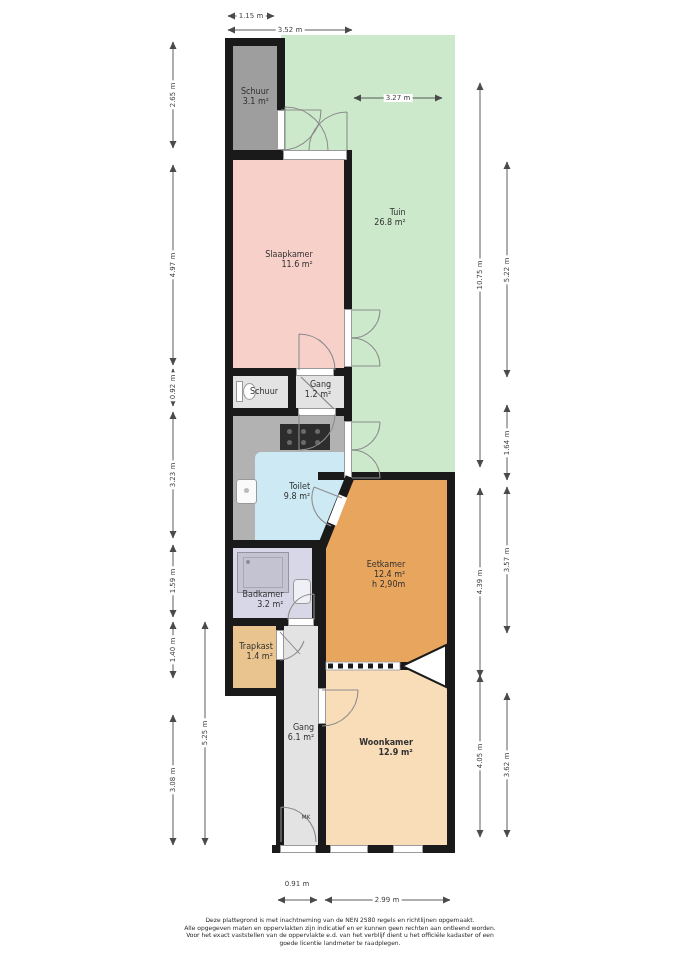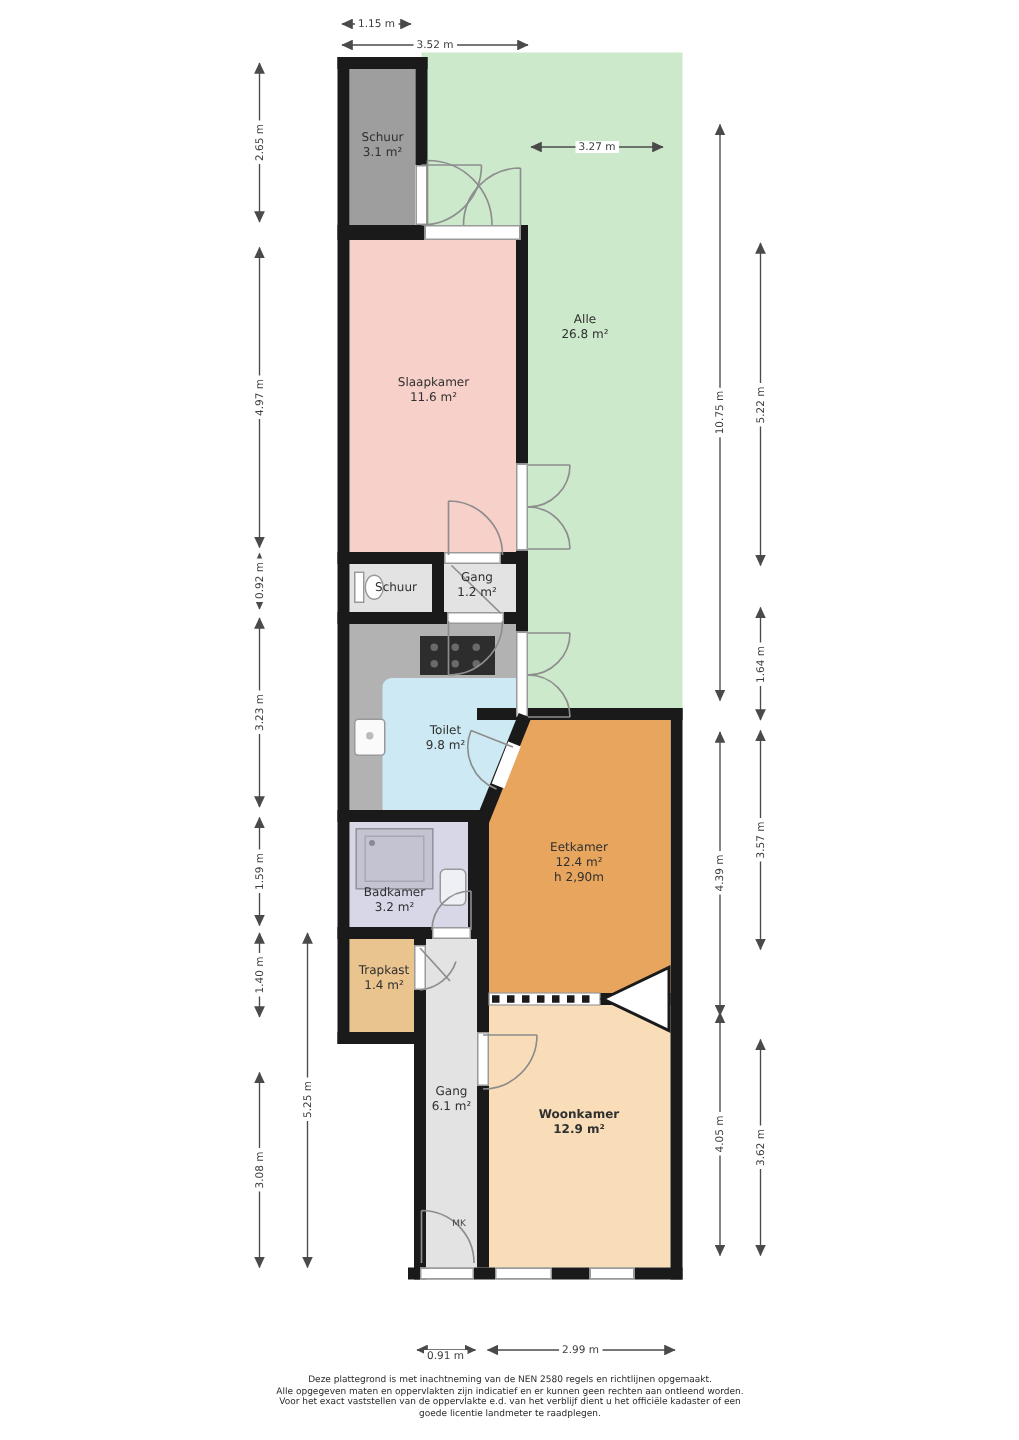--- a/index.html
+++ b/index.html
@@ -3,21 +3,21 @@
 <meta charset="utf-8">
 <style>
   html,body{margin:0;padding:0;background:#fff;}
   #canvas{position:relative;width:679px;height:960px;background:#ffffff;overflow:hidden;
           font-family:"DejaVu Sans","Liberation Sans",sans-serif;color:#333;}
   .fill{position:absolute;}
   .wall{position:absolute;background:#1a1a1a;}
   .gap{position:absolute;background:#fff;border:1px solid #9a9a9a;box-sizing:border-box;}
   .fix{position:absolute;box-sizing:border-box;}
   svg.overlay{position:absolute;left:0;top:0;pointer-events:none;}
-  .rlabel{position:absolute;text-align:center;font-size:8px;line-height:10px;color:#303030;transform:translate(-50%,-50%);white-space:nowrap;}
+  .rlabel{position:absolute;text-align:right;font-size:8px;line-height:10px;color:#303030;transform:translate(-50%,-50%);white-space:nowrap;}
   .rlabel span{display:block;}
   .dim{position:absolute;font-size:7px;color:#3c3c3c;background:#fff;padding:0 2px;transform:translate(-50%,-50%);white-space:nowrap;}
   .dimv{position:absolute;font-size:7px;color:#3c3c3c;background:#fff;padding:0 2px;transform:translate(-50%,-50%) rotate(-90deg);white-space:nowrap;}
   .mk{position:absolute;font-size:6px;color:#444;transform:translate(-50%,-50%);}
   .disclaimer{position:absolute;left:110px;top:916px;width:460px;text-align:center;
               font-size:6px;line-height:7.5px;color:#2a2a2a;}
   .disclaimer span{display:block;}
 </style>
 </head>
 <body>
@@ -143,21 +143,21 @@
       <line x1="278" y1="900" x2="317" y2="900"></line>
       <line x1="325" y1="900" x2="450" y2="900"></line>
     </g>
   </svg>
 
   <div class="rlabel" style="left:255px;top:97px;">
     <span>Schuur</span>
       <span>3.1 m²</span>
     </div>
   <div class="rlabel" style="left:390px;top:218px;">
-    <span>Alle</span>
+    <span>Tuin</span>
       <span>26.8 m²</span>
     </div>
   <div class="rlabel" style="left:289px;top:260px;">
     <span>Slaapkamer</span>
       <span>11.6 m²</span>
     </div>
   <div class="rlabel" style="left:264px;top:392px;">
     <span>Schuur</span>
     </div>
   <div class="rlabel" style="left:318px;top:390px;">
@@ -203,21 +203,21 @@
   <div class="dimv" style="left:173px;top:650px;">1.40 m</div>
   <div class="dimv" style="left:173px;top:780px;">3.08 m</div>
   <div class="dimv" style="left:205px;top:733px;">5.25 m</div>
   <div class="dimv" style="left:480px;top:275px;">10.75 m</div>
   <div class="dimv" style="left:507px;top:270px;">5.22 m</div>
   <div class="dimv" style="left:507px;top:443px;">1.64 m</div>
   <div class="dimv" style="left:480px;top:582px;">4.39 m</div>
   <div class="dimv" style="left:507px;top:560px;">3.57 m</div>
   <div class="dimv" style="left:480px;top:756px;">4.05 m</div>
   <div class="dimv" style="left:507px;top:765px;">3.62 m</div>
-  <div class="dim" style="left:297px;top:904px;">0.91 m</div>
+  <div class="dim" style="left:297px;top:884px;">0.91 m</div>
   <div class="dim" style="left:387px;top:900px;">2.99 m</div>
 
   <div class="disclaimer">
     <span>Deze plattegrond is met inachtneming van de NEN 2580 regels en richtlijnen opgemaakt.</span>
     <span>Alle opgegeven maten en oppervlakten zijn indicatief en er kunnen geen rechten aan ontleend worden.</span>
     <span>Voor het exact vaststellen van de oppervlakte e.d. van het verblijf dient u het officiële kadaster of een</span>
     <span>goede licentie landmeter te raadplegen.</span>
   </div>
 
 </div>

